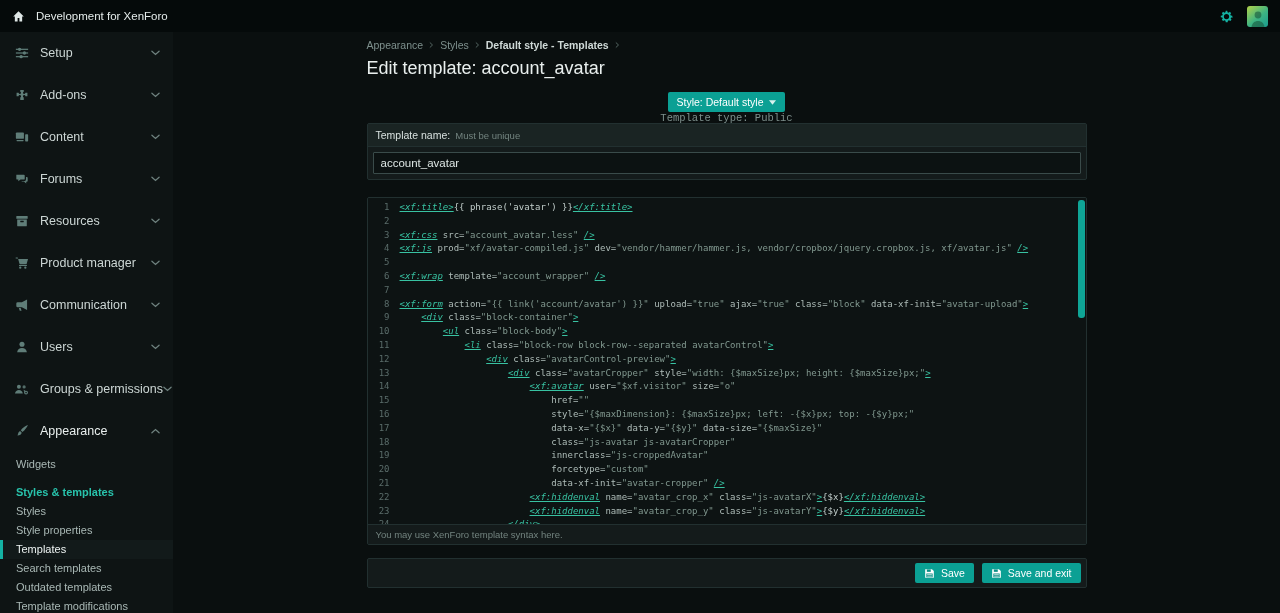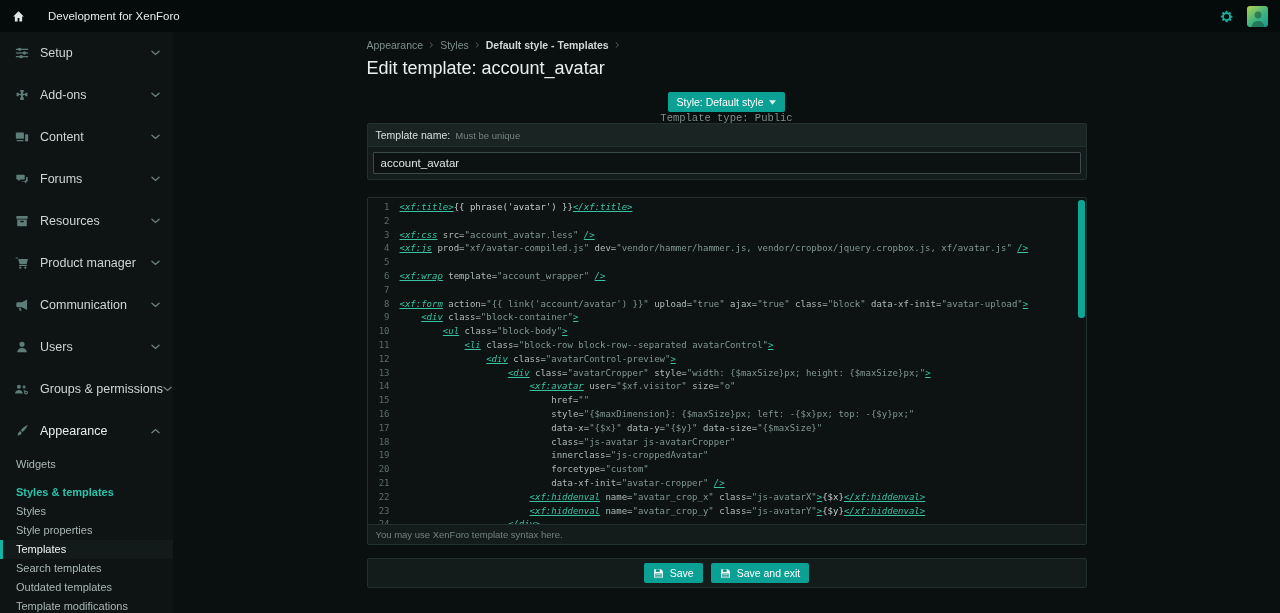--- a/index.html
+++ b/index.html
@@ -1,20 +1,20 @@
 <!DOCTYPE html>
 <html><head>
 <meta charset="utf-8">
 <style>
   *{box-sizing:border-box;margin:0;padding:0}
   html,body{width:1280px;height:613px;overflow:hidden;background:#0a0f0f;font-family:"Liberation Sans",sans-serif;}
 
   
   .topbar{height:32px;background:#050a0a;display:flex;align-items:center;justify-content:space-between;padding:0 12px;}
-  .topbar-left{display:flex;align-items:center;gap:23px;}
+  .topbar-left{display:flex;align-items:center;gap:11px;}
   .home-btn{color:#dfe7e6;display:flex;cursor:pointer;}
   .topbar-title{color:#e4ebea;font-size:11.5px;cursor:pointer;}
   .topbar-right{display:flex;align-items:center;gap:13px;}
   .gears{color:#14b2a3;display:flex;cursor:pointer;}
   .avatar{width:21px;height:21px;border-radius:3px;background:linear-gradient(140deg,#a8cf4e 5%,#3db382 55%,#1d9e8d 95%);overflow:hidden;display:flex;align-items:flex-end;justify-content:center;cursor:pointer;}
 
   
   .layout{display:flex;height:581px;}
   .sidebar{width:173px;background:#0e1414;flex:none;overflow:hidden;}
   .nav-item{display:flex;align-items:center;padding:13px 13px;cursor:pointer;}
@@ -56,21 +56,21 @@
   .code{flex:1;padding:3px 12px 0 5px;overflow:hidden;color:#c2cecb;}
   .code-line{white-space:pre;}
   .cm-t{color:#38c2a2;text-decoration:underline;font-style:italic;}
   .cm-a{color:#aebcb8;}
   .cm-s{color:#81988f;}
   .cm-p{color:#c2cecb;}
   .scrollbar{position:absolute;right:1px;top:2px;width:7px;height:322px;}
   .thumb{width:7px;height:118px;background:#0fa596;border-radius:3px;cursor:pointer;}
   .editor-hint{background:#141b1b;border-top:1px solid #223030;padding:4px 8px;font-size:9.5px;color:#72837f;}
 
-  .actions{display:flex;justify-content:center;align-items:center;gap:8px;padding:5px;height:30px;}
+  .actions{display:flex;justify-content:flex-end;align-items:center;gap:8px;padding:5px;height:30px;}
 </style>
 </head>
 <body>
 
 <div class="topbar">
   <div class="topbar-left">
     <span class="home-btn">
         <svg viewBox="0 0 16 16" width="13" height="13">
           <path fill="currentColor" d="M8 1.5 14.5 8h-2v6H9.1V9.8H6.9V14H3.5V8h-2z"></path>
         </svg>

